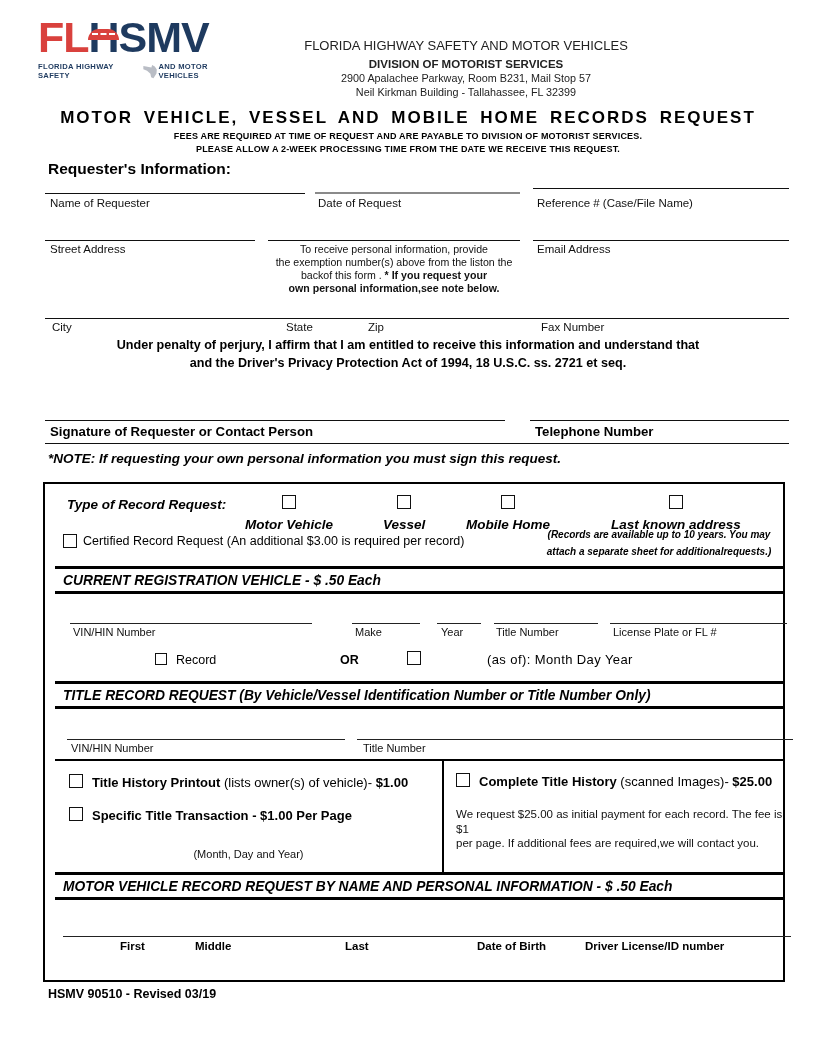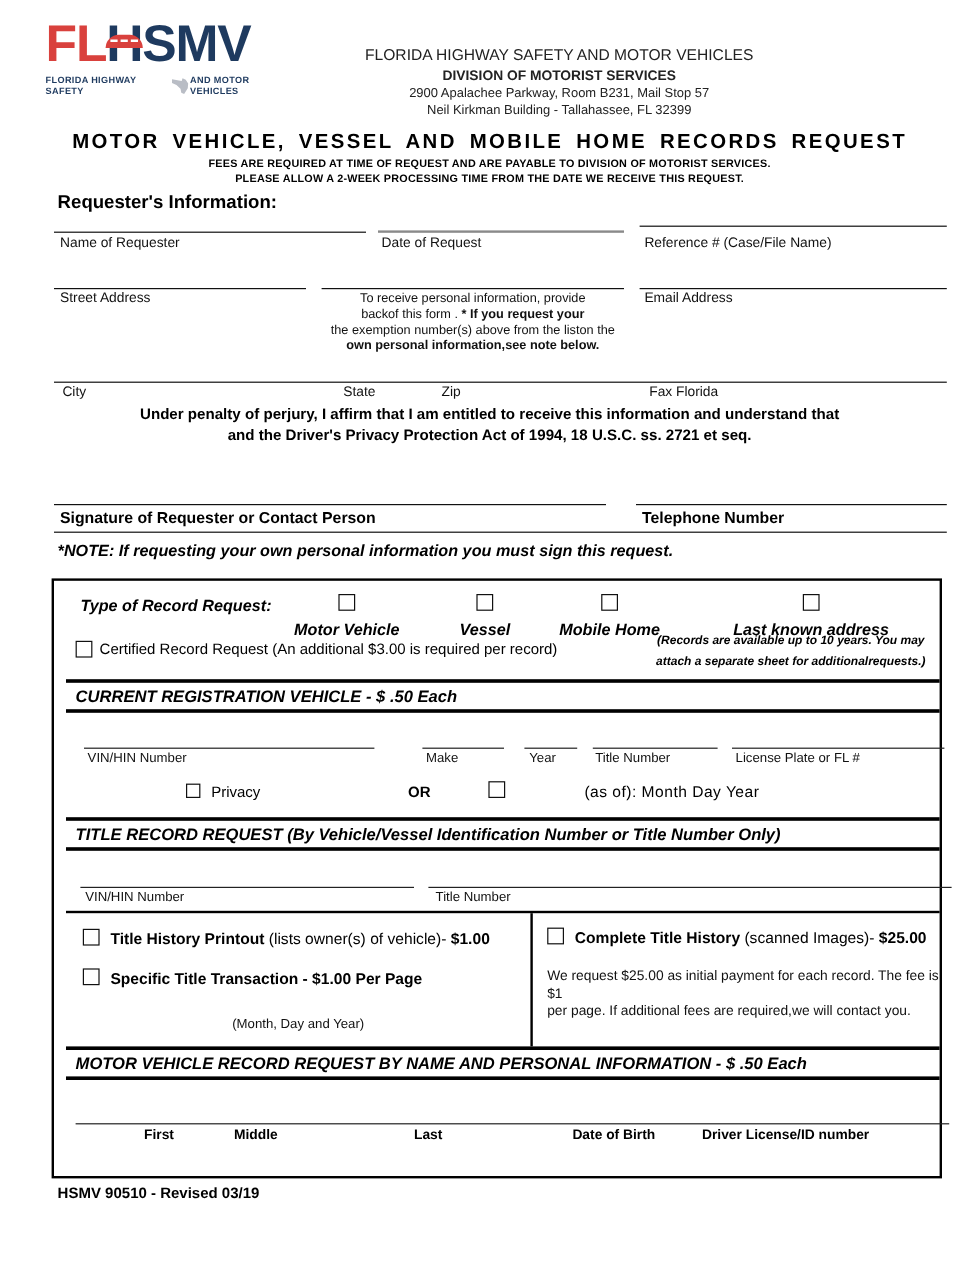--- a/index.html
+++ b/index.html
@@ -110,32 +110,32 @@
   <div class="abs line-gray" style="left:315px; top:192px; width:205px;"></div>
   <div class="abs lbl" style="left:318px; top:197px;">Date of Request</div>
   <div class="abs line" style="left:533px; top:188px; width:256px;"></div>
   <div class="abs lbl" style="left:537px; top:197px;">Reference # (Case/File Name)</div>
 
   <div class="abs line" style="left:45px; top:240px; width:210px;"></div>
   <div class="abs lbl" style="left:50px; top:243px;">Street Address</div>
   <div class="abs line" style="left:268px; top:240px; width:252px;"></div>
   <div class="abs mid-note" style="left:248px; top:243px; width:292px;">
     <div>To receive personal information, provide</div>
+    <div>the exemption number(s) above from the liston the</div>
     <div><span>backof this  form . </span><span class="b">* If you request your</span></div>
-    <div>the exemption number(s) above from the liston the</div>
     <div class="b">own personal information,see  note below.</div>
   </div>
   <div class="abs line" style="left:533px; top:240px; width:256px;"></div>
   <div class="abs lbl" style="left:537px; top:243px;">Email Address</div>
 
   <div class="abs line" style="left:45px; top:318px; width:744px;"></div>
   <div class="abs lbl" style="left:52px; top:321px;">City</div>
   <div class="abs lbl" style="left:286px; top:321px;">State</div>
   <div class="abs lbl" style="left:368px; top:321px;">Zip</div>
-  <div class="abs lbl" style="left:541px; top:321px;">Fax Florida</div>
+  <div class="abs lbl" style="left:541px; top:321px;">Fax Number</div>
 
   <div class="abs perjury" style="left:38px; top:337px; width:740px;">
     <div>Under penalty of perjury, I affirm that I am entitled to receive this information and understand that</div>
     <div>and the Driver's Privacy Protection Act of 1994, 18 U.S.C. ss. 2721 et seq.</div>
   </div>
 
   <div class="abs line" style="left:45px; top:420px; width:460px;"></div>
   <div class="abs line" style="left:530px; top:420px; width:259px;"></div>
   <div class="abs b" style="left:50px; top:424px; font-size:13.2px;">Signature of Requester or Contact Person</div>
   <div class="abs b" style="left:535px; top:424px; font-size:13.2px;">Telephone Number</div>
@@ -177,21 +177,21 @@
       <div class="abs flabel" style="left:18px; top:32px;">VIN/HIN Number</div>
       <div class="abs line-thin" style="left:297px; top:29px; width:68px;"></div>
       <div class="abs flabel" style="left:300px; top:32px;">Make</div>
       <div class="abs line-thin" style="left:382px; top:29px; width:44px;"></div>
       <div class="abs flabel" style="left:386px; top:32px;">Year</div>
       <div class="abs line-thin" style="left:439px; top:29px; width:104px;"></div>
       <div class="abs flabel" style="left:441px; top:32px;">Title Number</div>
       <div class="abs line-thin" style="left:555px; top:29px; width:177px;"></div>
       <div class="abs flabel" style="left:558px; top:32px;">License Plate or FL #</div>
       <span class="abs cb cb-sm" style="left:100px; top:59px;"></span>
-      <div class="abs" style="left:121px; top:59px; font-size:12.5px;">Privacy</div>
+      <div class="abs" style="left:121px; top:59px; font-size:12.5px;">Record</div>
       <div class="abs b" style="left:285px; top:59px; font-size:12.5px;">OR</div>
       <span class="abs cb" style="left:352px; top:57px;"></span>
       <div class="abs" style="left:432px; top:58px; font-size:13px; letter-spacing:0.4px;">(as of): Month  Day Year</div>
     </div>
 
     <div class="sec-hdr">TITLE RECORD REQUEST (By Vehicle/Vessel Identification Number or Title Number Only)</div>
 
     <div class="trow" style="height:50px;">
       <div class="abs line-thin" style="left:12px; top:30px; width:278px;"></div>
       <div class="abs flabel" style="left:16px; top:33px;">VIN/HIN Number</div>

